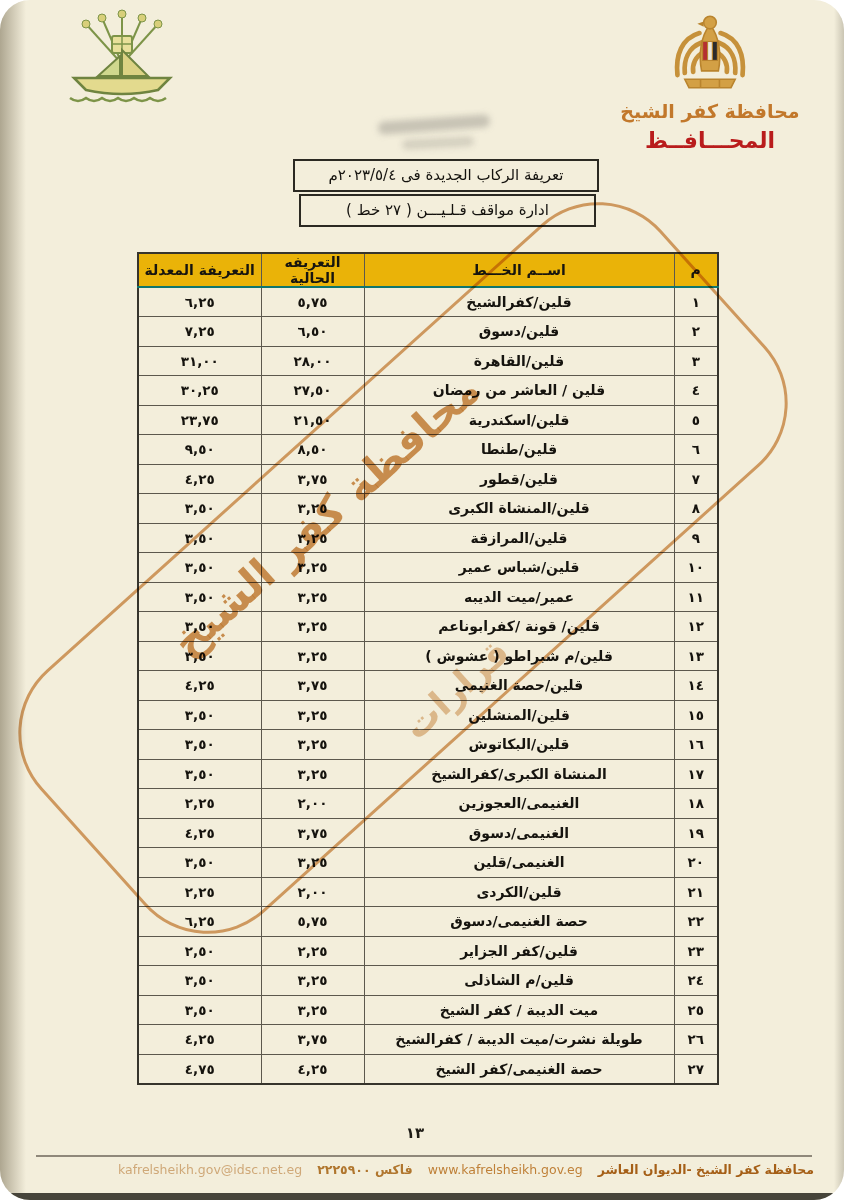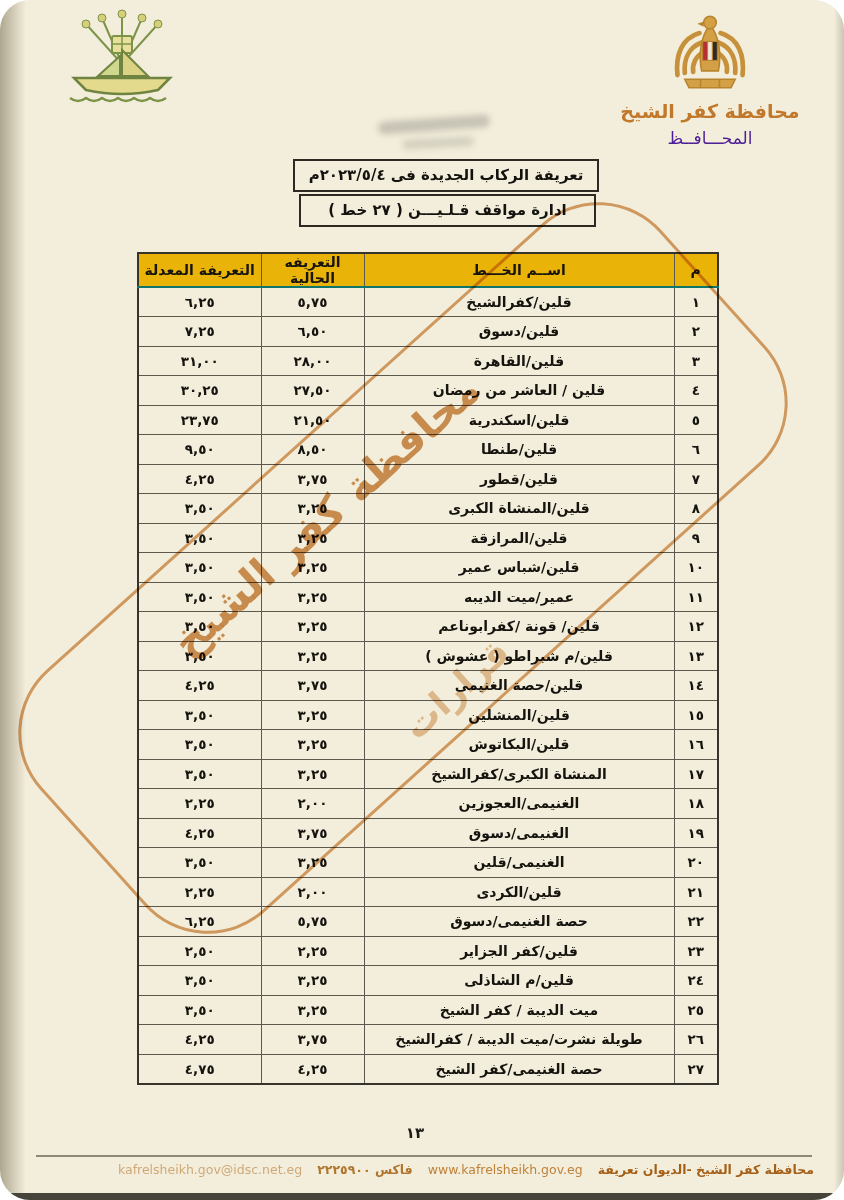--- a/index.html
+++ b/index.html
@@ -15,32 +15,32 @@
   .edge-right { position:absolute; right:0; top:0; bottom:0; width:10px;
     background:linear-gradient(270deg, rgba(80,75,60,.25), rgba(80,75,60,0)); }
   .edge-bottom{ position:absolute; left:0; right:0; bottom:0; height:7px; background:#46443a; }
 
   
   .logo { position:absolute; left:52px; top:6px; width:140px; height:108px; }
 
   
   .gov-block { position:absolute; left:612px; top:10px; width:196px; text-align:center; }
   .gov-name  { margin-top:2px; font-size:19px; font-weight:bold; color:#c2782b; direction:rtl; }
-  .gov-title { margin-top:6px; font-size:17px; font-weight:normal; color:#4c1d95; direction:rtl; letter-spacing:1px; }
+  .gov-title { margin-top:6px; font-size:22px; font-weight:bold; color:#b91c1c; direction:rtl; letter-spacing:1px; }
 
   
   .ghost1 { position:absolute; left:378px; top:118px; width:112px; height:13px;
     background:rgba(118,116,108,.35); filter:blur(3px); transform:rotate(-4deg); border-radius:6px; }
   .ghost2 { position:absolute; left:402px; top:138px; width:72px; height:10px;
     background:rgba(118,116,108,.25); filter:blur(3px); transform:rotate(-3deg); border-radius:5px; }
 
   
   .title-box { position:absolute; left:293px; top:159px; width:306px; direction:rtl; }
   .title-line { border:2px solid #2b2922; padding:5px 4px 6px; text-align:center;
-    font-weight:bold; font-size:15px; color:#14120e; }
+    font-weight:normal; font-size:15px; color:#14120e; }
   .title-line.second { margin-top:2px; margin-left:6px; margin-right:3px; }
 
   
   .tariff-table { position:absolute; left:137px; top:252px; border-collapse:collapse;
     direction:rtl; table-layout:fixed; }
   .tariff-table col.c-index    { width:44px; }
   .tariff-table col.c-name     { width:310px; }
   .tariff-table col.c-current  { width:103px; }
   .tariff-table col.c-modified { width:123px; }
   .tariff-table { border:2px solid #36342c; }
@@ -346,20 +346,20 @@
   </table>
 
   <div class="watermark">
     <div class="wm-line1">محافظة كفر الشيخ</div>
     <div class="wm-line2">قرارات</div>
   </div>
 
   <div class="page-number">١٣</div>
   <div class="footer-rule"></div>
   <div class="footer">
-    <span class="org">محافظة كفر الشيخ -الديوان تعريفة</span>
+    <span class="org">محافظة كفر الشيخ -الديوان العاشر</span>
     <span class="site">www.kafrelsheikh.gov.eg</span>
     <span class="fax">فاكس ٢٢٢٥٩٠٠</span>
     <span class="email">kafrelsheikh.gov@idsc.net.eg</span>
   </div>
 
   <div class="edge-bottom"></div>
 </div>
 
 </body></html>

